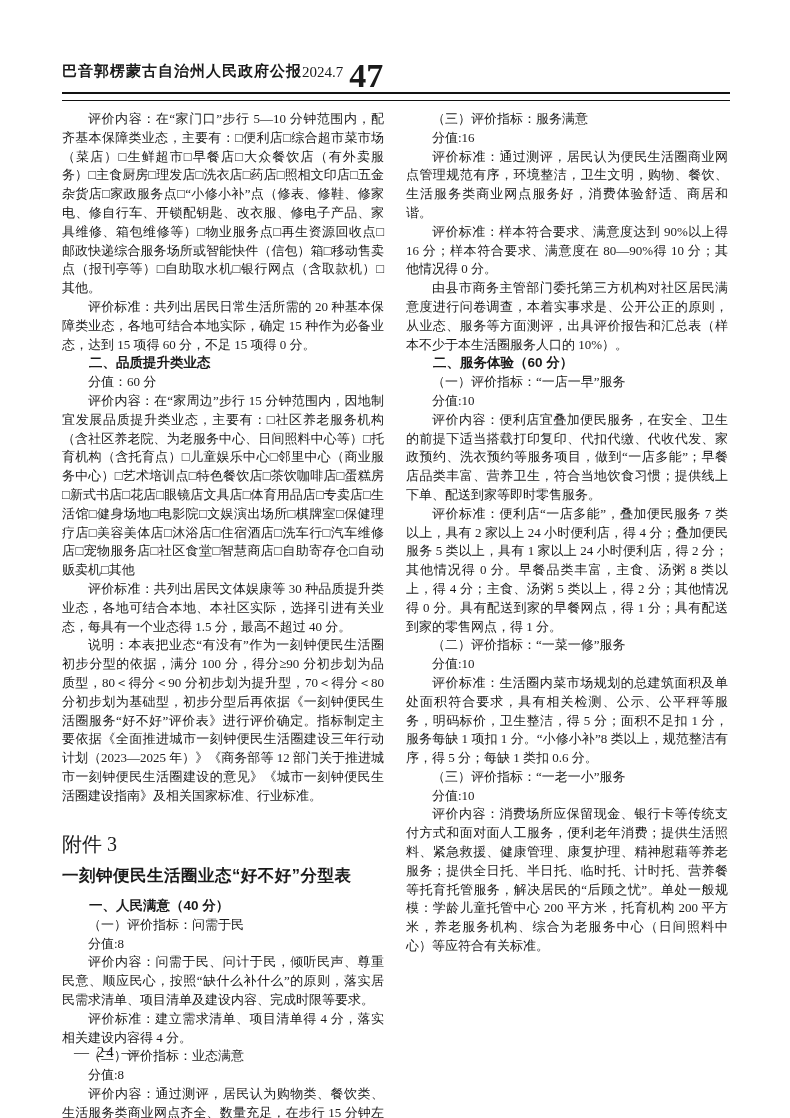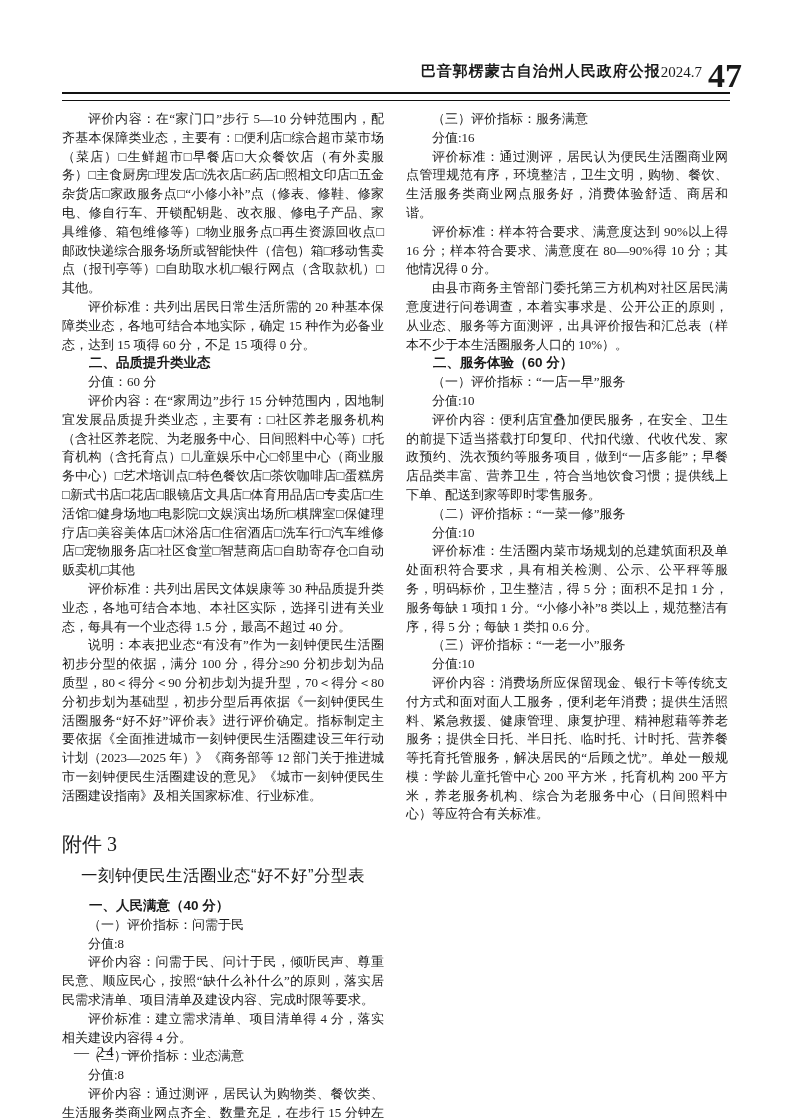--- a/index.html
+++ b/index.html
@@ -6,22 +6,22 @@
   .page{
     position:relative;
     width:790px;height:1118px;
     margin:0 auto;
     background:#ffffff;
     overflow:hidden;
     font-family:"Liberation Serif","DejaVu Serif",serif;
     color:#1a1a1a;
   }
   .header{
-    position:absolute;left:62px;right:48px;top:56px;
-    display:flex;justify-content:flex-end;align-items:flex-end;
+    position:absolute;left:62px;right:60px;top:56px;
+    display:flex;justify-content:flex-start;align-items:flex-end;
   }
   .journal-title{
     font-family:"Liberation Sans","DejaVu Sans",sans-serif;
     font-weight:600;font-size:15px;letter-spacing:1px;
     padding-bottom:4px;
   }
   .header-right{display:flex;align-items:flex-end;gap:6px;}
   .issue-date{font-size:15px;padding-bottom:4px;}
   .issue-number{
     font-size:34px;font-weight:bold;
@@ -45,21 +45,21 @@
   .para{text-indent:2em;}
   .para-cont{text-indent:0;}
   .sub-item{text-indent:2em;}
   .heading{
     font-weight:bold;text-indent:2em;
     font-family:"Liberation Sans","DejaVu Sans",sans-serif;
     font-size:13.5px;
   }
   .attachment{text-indent:0;margin-top:30px;margin-bottom:12px;font-size:20px;}
   .doc-title{
-    text-align:center;text-indent:0;font-weight:normal;
+    text-align:left;text-indent:0;font-weight:bold;
     font-family:"Liberation Sans","DejaVu Sans",sans-serif;
     font-size:16.5px;margin:4px 0 12px 0;letter-spacing:0.5px;
   }
   .footer{
     position:absolute;left:74px;top:1044px;
     font-size:15px;letter-spacing:2px;
   }
 </style>
 </head>
 <body>
@@ -99,20 +99,21 @@
     <div class="column" id="col-right">
         <div class="block sub-item">（三）评价指标：服务满意</div>
         <div class="block para">分值:16</div>
         <div class="block para">评价标准：通过测评，居民认为便民生活圈商业网点管理规范有序，环境整洁，卫生文明，购物、餐饮、生活服务类商业网点服务好，消费体验舒适、商居和谐。</div>
         <div class="block para">评价标准：样本符合要求、满意度达到 90%以上得 16 分；样本符合要求、满意度在 80—90%得 10 分；其他情况得 0 分。</div>
         <div class="block para">由县市商务主管部门委托第三方机构对社区居民满意度进行问卷调查，本着实事求是、公开公正的原则，从业态、服务等方面测评，出具评价报告和汇总表（样本不少于本生活圈服务人口的 10%）。</div>
         <div class="block heading">二、服务体验（60 分）</div>
         <div class="block sub-item">（一）评价指标：“一店一早”服务</div>
         <div class="block para">分值:10</div>
         <div class="block para">评价内容：便利店宜叠加便民服务，在安全、卫生的前提下适当搭载打印复印、代扣代缴、代收代发、家政预约、洗衣预约等服务项目，做到“一店多能”；早餐店品类丰富、营养卫生，符合当地饮食习惯；提供线上下单、配送到家等即时零售服务。</div>
+        <div class="block para">评价标准：便利店“一店多能”，叠加便民服务 7 类以上，具有 2 家以上 24 小时便利店，得 4 分；叠加便民服务 5 类以上，具有 1 家以上 24 小时便利店，得 2 分；其他情况得 0 分。早餐品类丰富，主食、汤粥 8 类以上，得 4 分；主食、汤粥 5 类以上，得 2 分；其他情况得 0 分。具有配送到家的早餐网点，得 1 分；具有配送到家的零售网点，得 1 分。</div>
         <div class="block sub-item">（二）评价指标：“一菜一修”服务</div>
         <div class="block para">分值:10</div>
         <div class="block para">评价标准：生活圈内菜市场规划的总建筑面积及单处面积符合要求，具有相关检测、公示、公平秤等服务，明码标价，卫生整洁，得 5 分；面积不足扣 1 分，服务每缺 1 项扣 1 分。“小修小补”8 类以上，规范整洁有序，得 5 分；每缺 1 类扣 0.6 分。</div>
         <div class="block sub-item">（三）评价指标：“一老一小”服务</div>
         <div class="block para">分值:10</div>
         <div class="block para">评价内容：消费场所应保留现金、银行卡等传统支付方式和面对面人工服务，便利老年消费；提供生活照料、紧急救援、健康管理、康复护理、精神慰藉等养老服务；提供全日托、半日托、临时托、计时托、营养餐等托育托管服务，解决居民的“后顾之忧”。单处一般规模：学龄儿童托管中心 200 平方米，托育机构 200 平方米，养老服务机构、综合为老服务中心（日间照料中心）等应符合有关标准。</div>
       </div>
   </div>
 
   <div class="footer">— 24 —</div>

